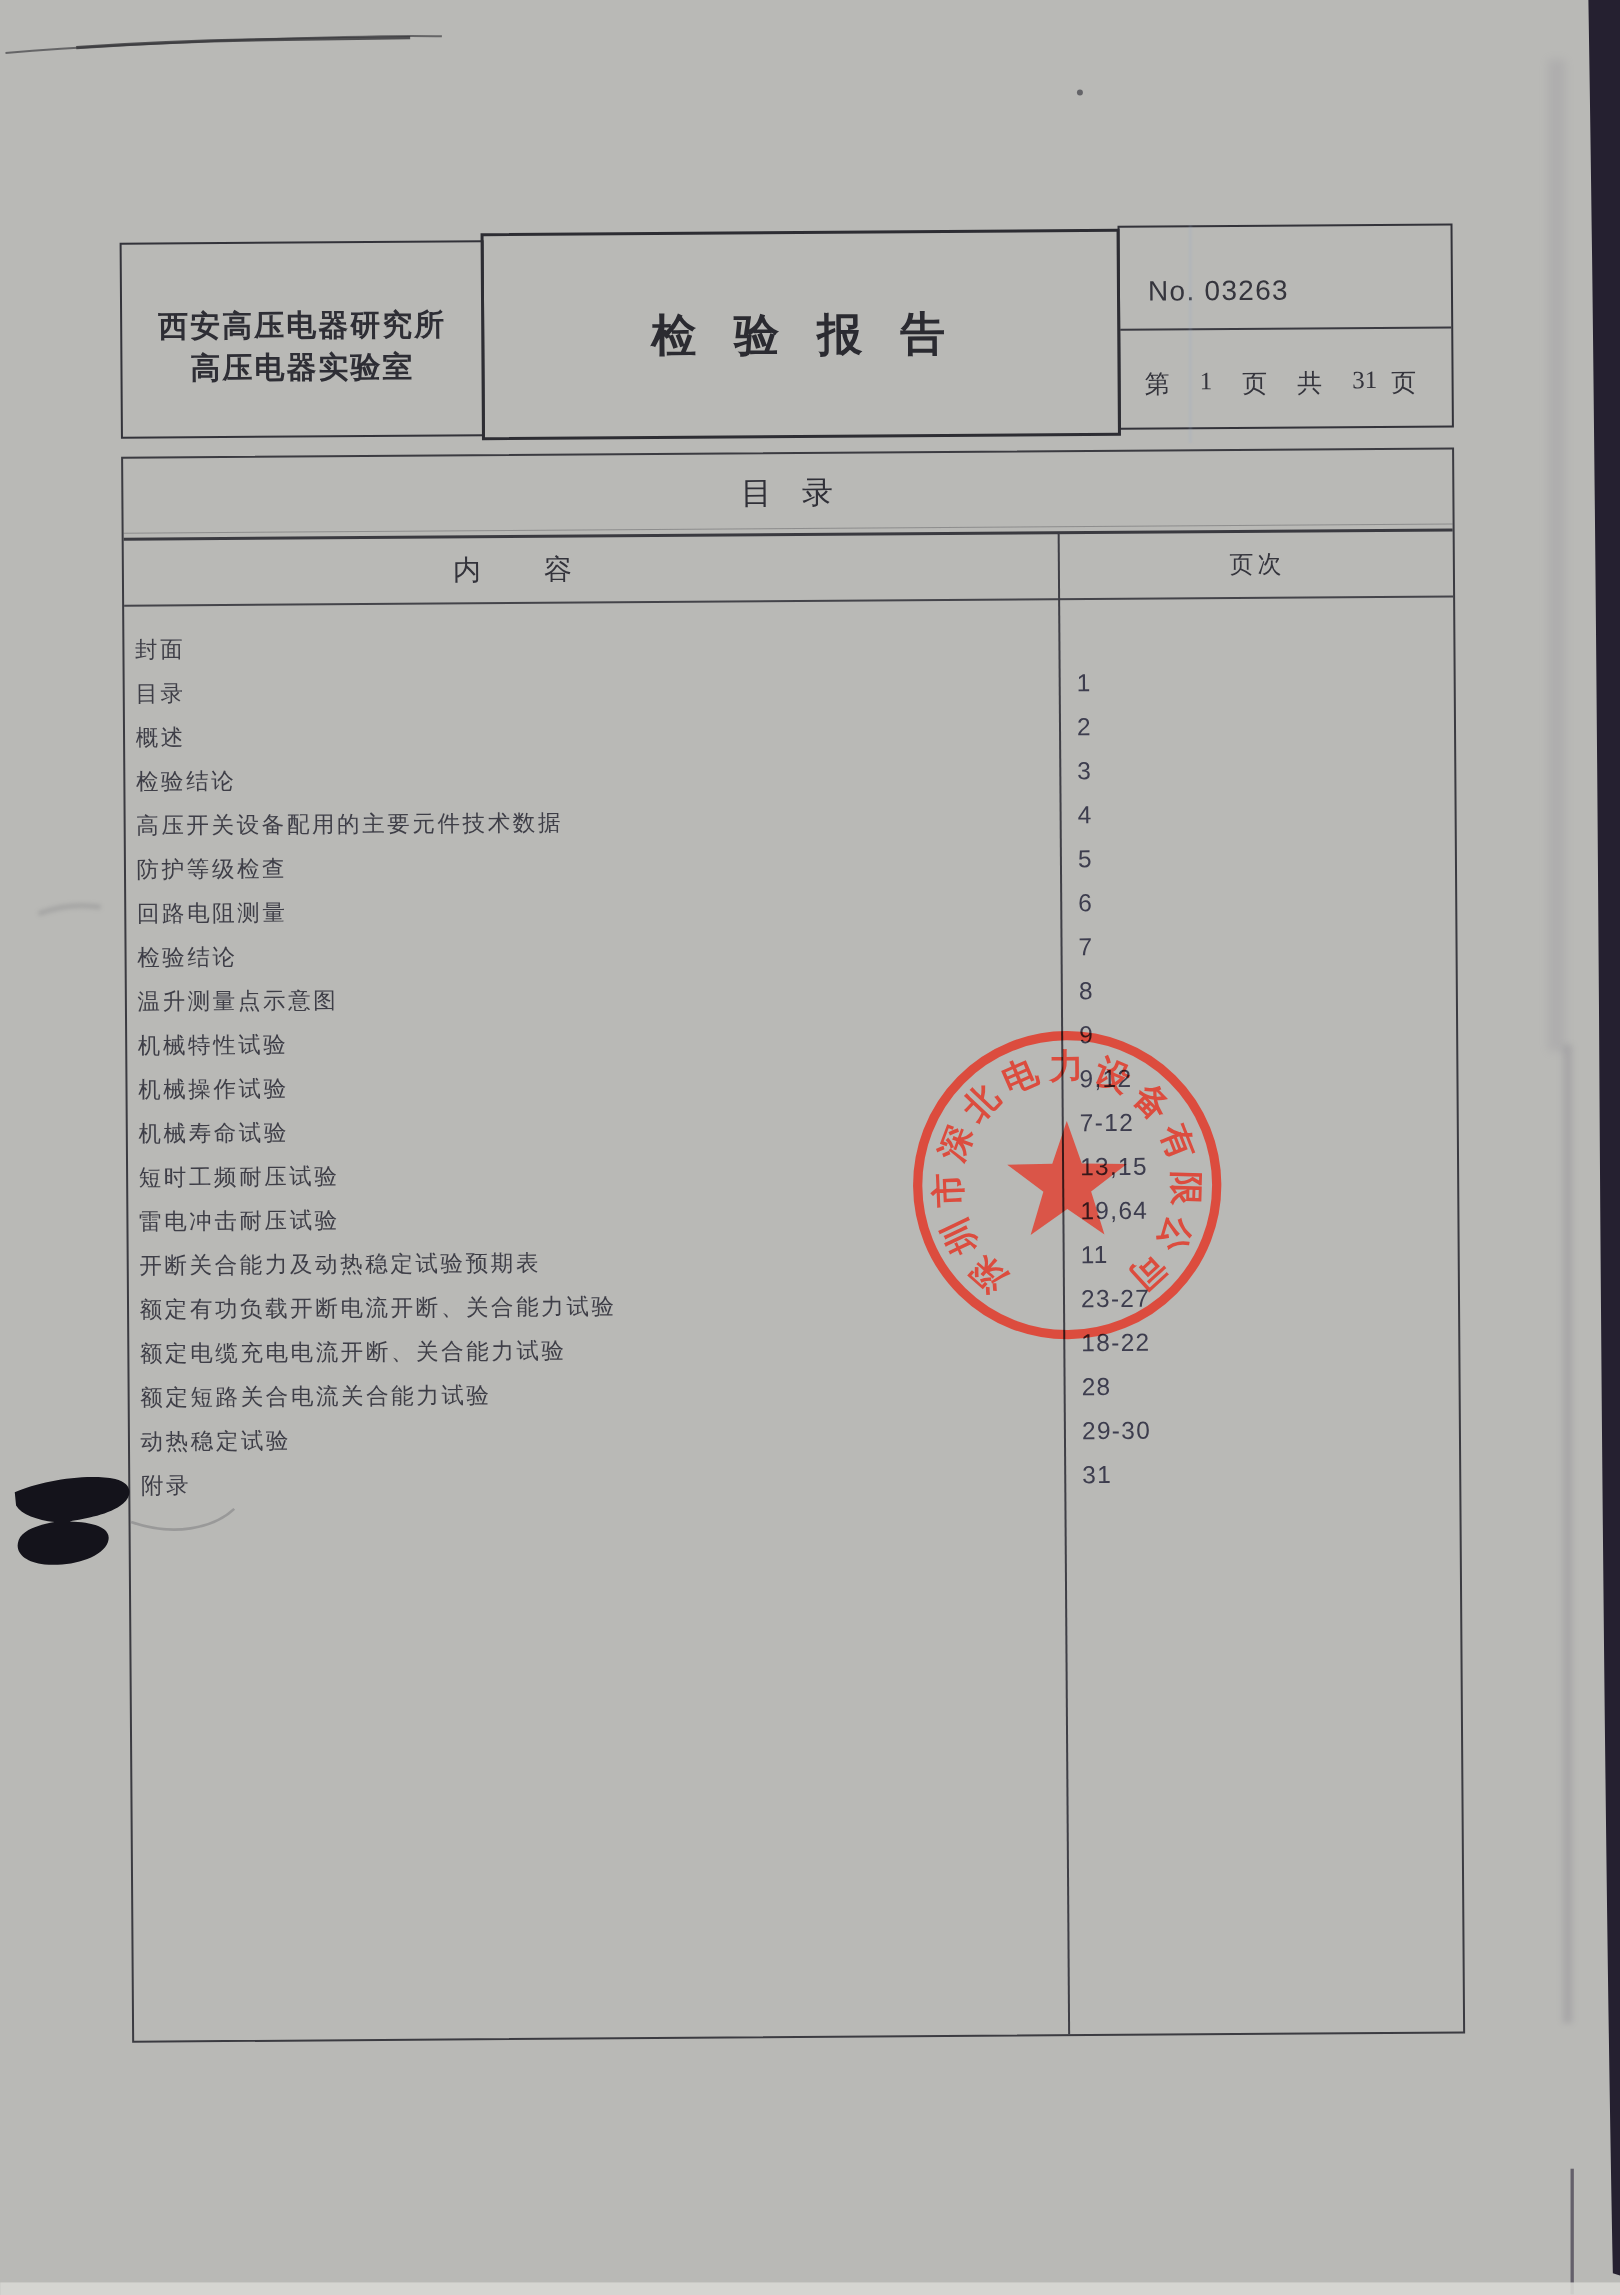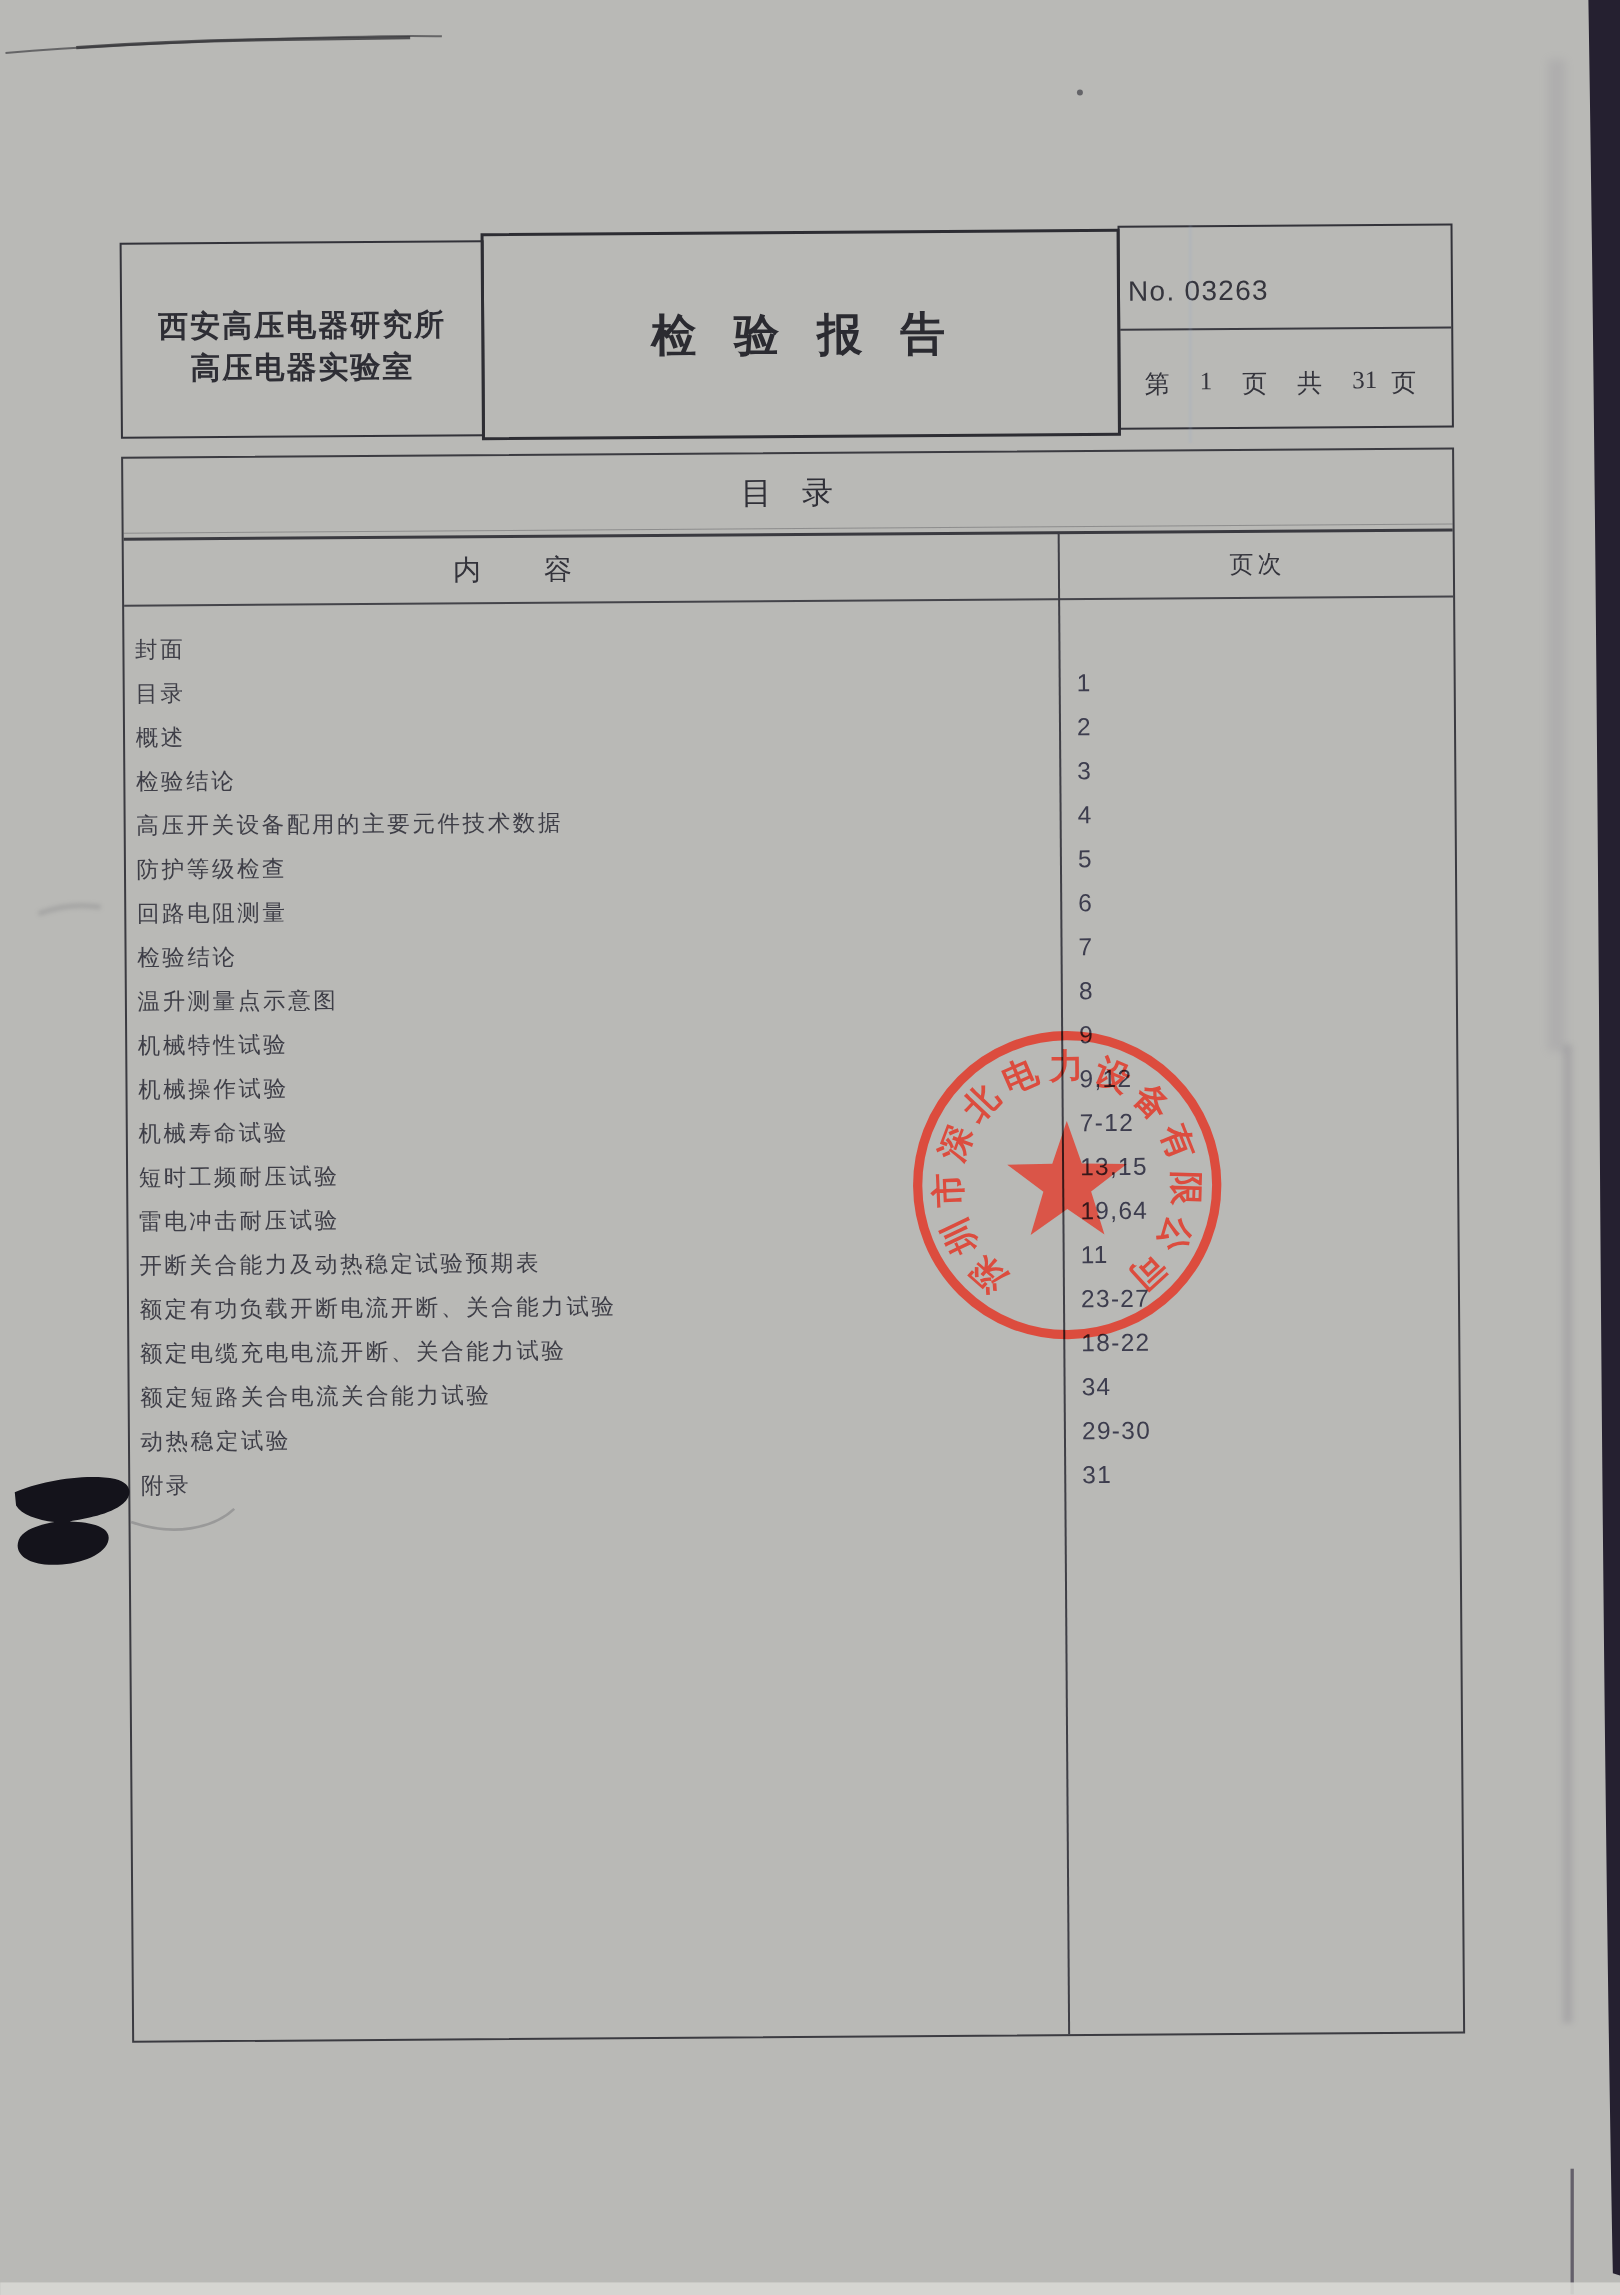--- a/index.html
+++ b/index.html
@@ -15,21 +15,21 @@
 
   
   .cell{position:absolute;box-sizing:border-box;}
   .hc-left{left:126px;top:238px;width:364px;height:196px;border:2.6px solid #33333a;}
   .hc-left-inner{position:absolute;inset:0;display:flex;flex-direction:column;justify-content:center;align-items:center;padding-top:14.5px;}
   .org-line{font-family:"Liberation Sans","DejaVu Sans",sans-serif;font-weight:700;font-size:30px;line-height:42px;letter-spacing:2px;color:#2e2e35;}
   .hc-center{left:487px;top:231px;width:639px;height:207px;border:3.3px solid #2d2d33;display:flex;align-items:center;justify-content:center;z-index:2;}
   .report-title{font-family:"Liberation Sans","DejaVu Sans",sans-serif;font-weight:700;font-size:45px;letter-spacing:38px;padding-left:33px;color:#2b2b31;}
   .hc-right{left:1124px;top:228px;width:335px;height:204px;border:2.6px solid #33333a;}
   .hc-right-divider{position:absolute;left:0;right:0;top:101px;height:2px;background:#3a3a41;}
-  .report-no{position:absolute;left:8px;top:48px;font-family:"Liberation Sans","DejaVu Sans",sans-serif;font-size:28px;letter-spacing:1.3px;color:#35353d;}
+  .report-no{position:absolute;left:28px;top:48px;font-family:"Liberation Sans","DejaVu Sans",sans-serif;font-size:28px;letter-spacing:1.3px;color:#35353d;}
   .page-counter{position:absolute;left:24px;top:140px;display:flex;gap:30px;font-size:25px;color:#34343c;font-family:"Liberation Serif","DejaVu Serif",serif;}
   .page-counter span:nth-child(5){margin-right:-16px;}
 
   
   .toc-table{left:126px;top:452px;width:1333px;height:1586px;border:2px solid #3b3b41;}
   .toc-title-row{position:absolute;left:0;right:0;top:0;height:78px;display:flex;align-items:center;justify-content:center;}
   .toc-title{font-size:31px;letter-spacing:30px;padding-left:28px;color:#303038;}
   .toc-sep-echo{position:absolute;left:0;right:0;top:74px;height:1.3px;background:rgba(60,60,66,.35);}
   .toc-sep1{position:absolute;left:0;right:0;top:79px;height:2.6px;background:#3a3a40;}
   .toc-sep2{position:absolute;left:0;right:0;top:146px;height:2px;background:#44444a;}
@@ -158,21 +158,21 @@
           <div class="toc-row">
             <span class="toc-content">额定有功负载开断电流开断、关合能力试验</span>
             <span class="toc-page">23-27</span>
           </div>
           <div class="toc-row">
             <span class="toc-content">额定电缆充电电流开断、关合能力试验</span>
             <span class="toc-page">18-22</span>
           </div>
           <div class="toc-row">
             <span class="toc-content">额定短路关合电流关合能力试验</span>
-            <span class="toc-page">34</span>
+            <span class="toc-page">28</span>
           </div>
           <div class="toc-row">
             <span class="toc-content">动热稳定试验</span>
             <span class="toc-page">29-30</span>
           </div>
           <div class="toc-row">
             <span class="toc-content">附录</span>
             <span class="toc-page">31</span>
           </div>
         </div>

